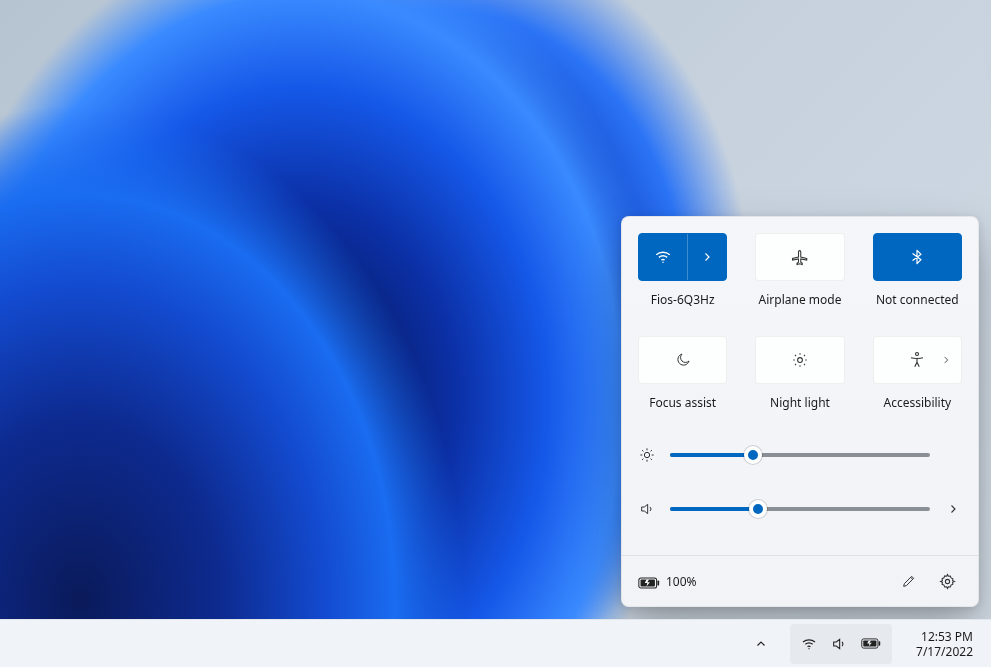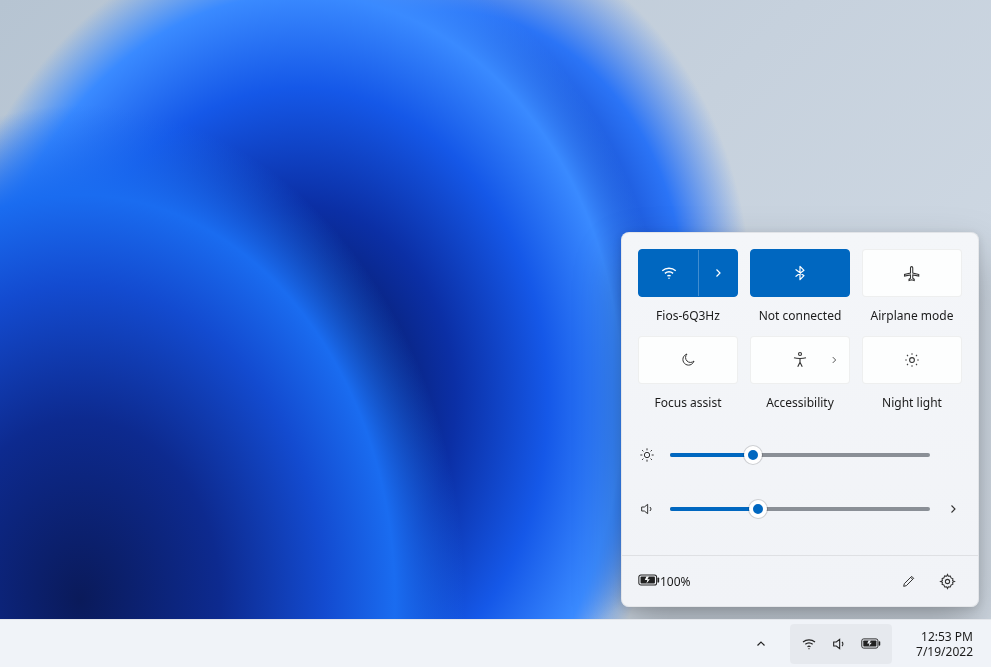--- a/index.html
+++ b/index.html
@@ -24,21 +24,21 @@
     background: linear-gradient(#f4f6f9, #f1f3f7);
     border: 1px solid rgba(0,0,0,0.06);
     border-radius: 8px;
     box-shadow: 0 24px 48px rgba(0,0,0,0.28), 0 2px 8px rgba(0,0,0,0.12);
     padding: 16px 16px 0 16px;
     display: flex; flex-direction: column;
   }
   .tiles {
     display: grid;
     grid-template-columns: repeat(3, 1fr);
-    gap: 12px;
+    gap: 28px;
   }
   .tile-group { display: flex; flex-direction: column; align-items: center; }
   .tile {
     width: 100%; height: 48px;
     background: #fdfefe;
     border: 1px solid rgba(0,0,0,0.06);
     border-radius: 4px;
     display: flex; align-items: center; justify-content: center;
     position: relative;
     cursor: pointer;
@@ -112,72 +112,72 @@
         <div class="arrow">
           <svg width="12" height="12" viewBox="0 0 24 24" fill="none" stroke="#fff" stroke-width="2.4">
               <path d="M9 5l7 7-7 7"></path>
             </svg>
         </div>
       </div>
       <div class="tile-label">Fios-6Q3Hz</div>
     </div>
 
     <div class="tile-group">
+      <div class="tile">
+        <svg width="18" height="18" viewBox="0 0 24 24" fill="none" stroke="#333" stroke-width="1.4">
+            <path d="M21 14l-8-2V5a1.5 1.5 0 0 0-3 0v7l-8 2v2l8-1.5V19l-2 1.5V22l3.5-1 3.5 1v-1.5L13 19v-4.5l8 1.5z"></path>
+          </svg>
+      </div>
+      <div class="tile-label">Airplane mode</div>
+    </div>
+
+    <div class="tile-group">
       <div class="tile active">
         <svg width="16" height="18" viewBox="0 0 24 24" fill="none" stroke="#fff" stroke-width="1.8" stroke-linejoin="round" stroke-linecap="round">
             <path d="M12 2v20l6-6-12-9m0 10l12-9-6-6"></path>
           </svg>
       </div>
       <div class="tile-label">Not connected</div>
     </div>
 
-    <div class="tile-group">
-      <div class="tile">
-        <svg width="18" height="18" viewBox="0 0 24 24" fill="none" stroke="#333" stroke-width="1.4">
-            <path d="M21 14l-8-2V5a1.5 1.5 0 0 0-3 0v7l-8 2v2l8-1.5V19l-2 1.5V22l3.5-1 3.5 1v-1.5L13 19v-4.5l8 1.5z"></path>
-          </svg>
-      </div>
-      <div class="tile-label">Airplane mode</div>
-    </div>
-
 
     <div class="tile-group">
       <div class="tile">
         <svg width="16" height="16" viewBox="0 0 24 24" fill="none" stroke="#333" stroke-width="1.5">
             <path d="M21 13.5A8.5 8.5 0 1 1 10.5 3a7 7 0 0 0 10.5 10.5z"></path>
           </svg>
       </div>
       <div class="tile-label">Focus assist</div>
+    </div>
+
+    <div class="tile-group">
+      <div class="tile">
+        <svg width="18" height="18" viewBox="0 0 24 24" fill="none" stroke="#333" stroke-width="1.4">
+            <circle cx="12" cy="12" r="3.2"></circle>
+            <path d="M12 3v2M12 19v2M3 12h2M19 12h2M5.3 5.3l1.4 1.4M17.3 17.3l1.4 1.4M5.3 18.7l1.4-1.4M17.3 6.7l1.4-1.4" stroke-dasharray="2 2"></path>
+          </svg>
+      </div>
+      <div class="tile-label">Night light</div>
     </div>
 
     <div class="tile-group">
       <div class="tile">
         <svg width="18" height="18" viewBox="0 0 24 24" fill="none" stroke="#333" stroke-width="1.5">
             <circle cx="12" cy="4" r="2"></circle>
             <path d="M4 9c3 1 5 1 8 1s5 0 8-1M12 10v5m0 0l-3 6m3-6l3 6"></path>
           </svg>
         <span class="chev-right">
           <svg width="10" height="10" viewBox="0 0 24 24" fill="none" stroke="#555" stroke-width="2.4">
               <path d="M9 5l7 7-7 7"></path>
             </svg>
         </span>
       </div>
       <div class="tile-label">Accessibility</div>
     </div>
 
-    <div class="tile-group">
-      <div class="tile">
-        <svg width="18" height="18" viewBox="0 0 24 24" fill="none" stroke="#333" stroke-width="1.4">
-            <circle cx="12" cy="12" r="3.2"></circle>
-            <path d="M12 3v2M12 19v2M3 12h2M19 12h2M5.3 5.3l1.4 1.4M17.3 17.3l1.4 1.4M5.3 18.7l1.4-1.4M17.3 6.7l1.4-1.4" stroke-dasharray="2 2"></path>
-          </svg>
-      </div>
-      <div class="tile-label">Night light</div>
-    </div>
-
 
 
   </div>
 
   <div class="sliders">
 
     <div class="slider-row">
       <span class="icon-slot">
         <svg width="16" height="16" viewBox="0 0 24 24" fill="none" stroke="#333" stroke-width="1.5">
             <circle cx="12" cy="12" r="4"></circle>
@@ -204,21 +204,21 @@
       </div>
       <span class="slider-arrow">
         <svg width="12" height="12" viewBox="0 0 24 24" fill="none" stroke="#333" stroke-width="2.2">
             <path d="M9 5l7 7-7 7"></path>
           </svg>
       </span>
     </div>
   </div>
 
   <div class="panel-footer">
-    <span style="cursor:pointer;display:flex;align-items:flex-start;">
+    <span style="cursor:pointer;display:flex;align-items:flex-end;gap:6px">
       <svg width="22" height="14" viewBox="0 0 26 14" fill="none" stroke="#222" stroke-width="1.2">
           <rect x="1" y="1" width="21" height="12" rx="2.5"></rect>
           <rect x="23" y="4" width="2" height="6" rx="1" fill="#222" stroke="none"></rect>
           <rect x="3" y="3" width="17" height="8" rx="1" fill="#222" stroke="none"></rect>
           <path d="M10 3l3 0-2 3 3 0-4 5 1-4-3 0z" fill="#fdfefe" stroke="none"></path>
         </svg>
       <span class="battery-text">100%</span>
     </span>
     <span class="spacer"></span>
     <span class="footer-btn">
@@ -260,15 +260,15 @@
       <svg width="20" height="13" viewBox="0 0 26 14" fill="none" stroke="#222" stroke-width="1.2">
           <rect x="1" y="1" width="21" height="12" rx="2.5"></rect>
           <rect x="23" y="4" width="2" height="6" rx="1" fill="#222" stroke="none"></rect>
           <rect x="3" y="3" width="17" height="8" rx="1" fill="#222" stroke="none"></rect>
           <path d="M10 3l3 0-2 3 3 0-4 5 1-4-3 0z" fill="#f0f3f8" stroke="none"></path>
         </svg>
     </div>
   </div>
   <div class="clock">
     <span>12:53 PM</span>
-    <span>7/19/2022</span>
+    <span>7/17/2022</span>
   </div>
 </div>
 
 </body></html>

